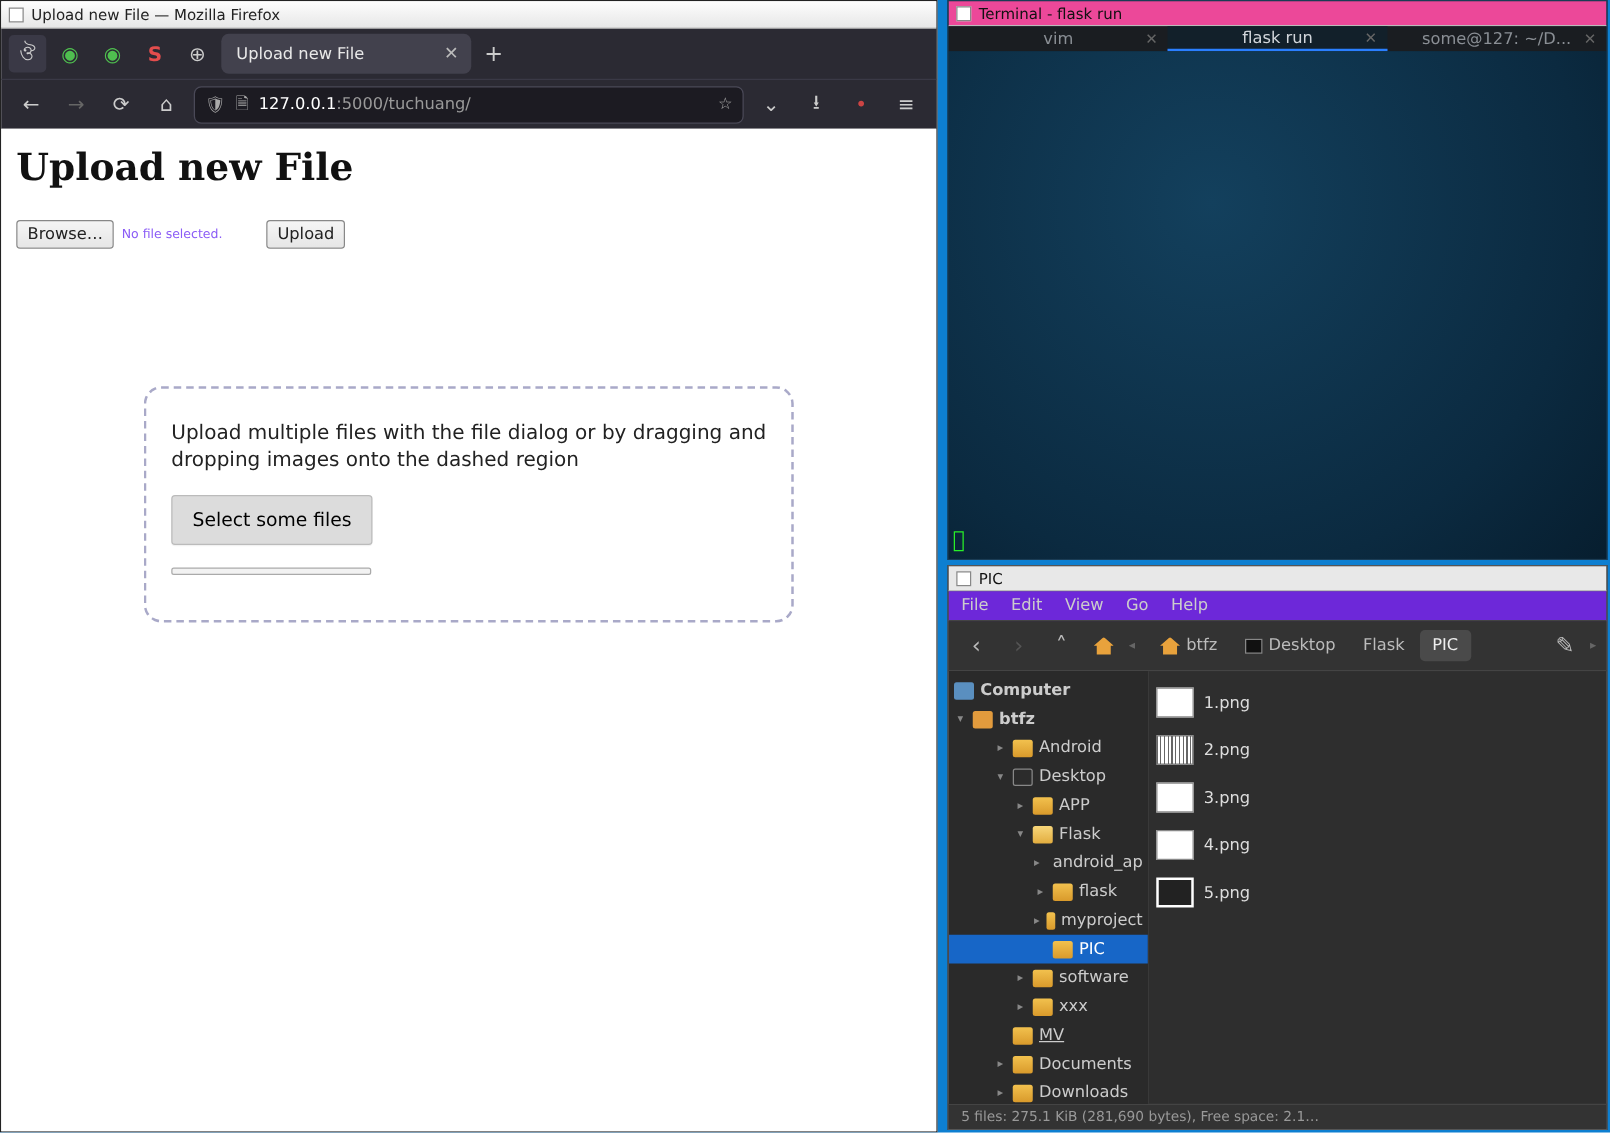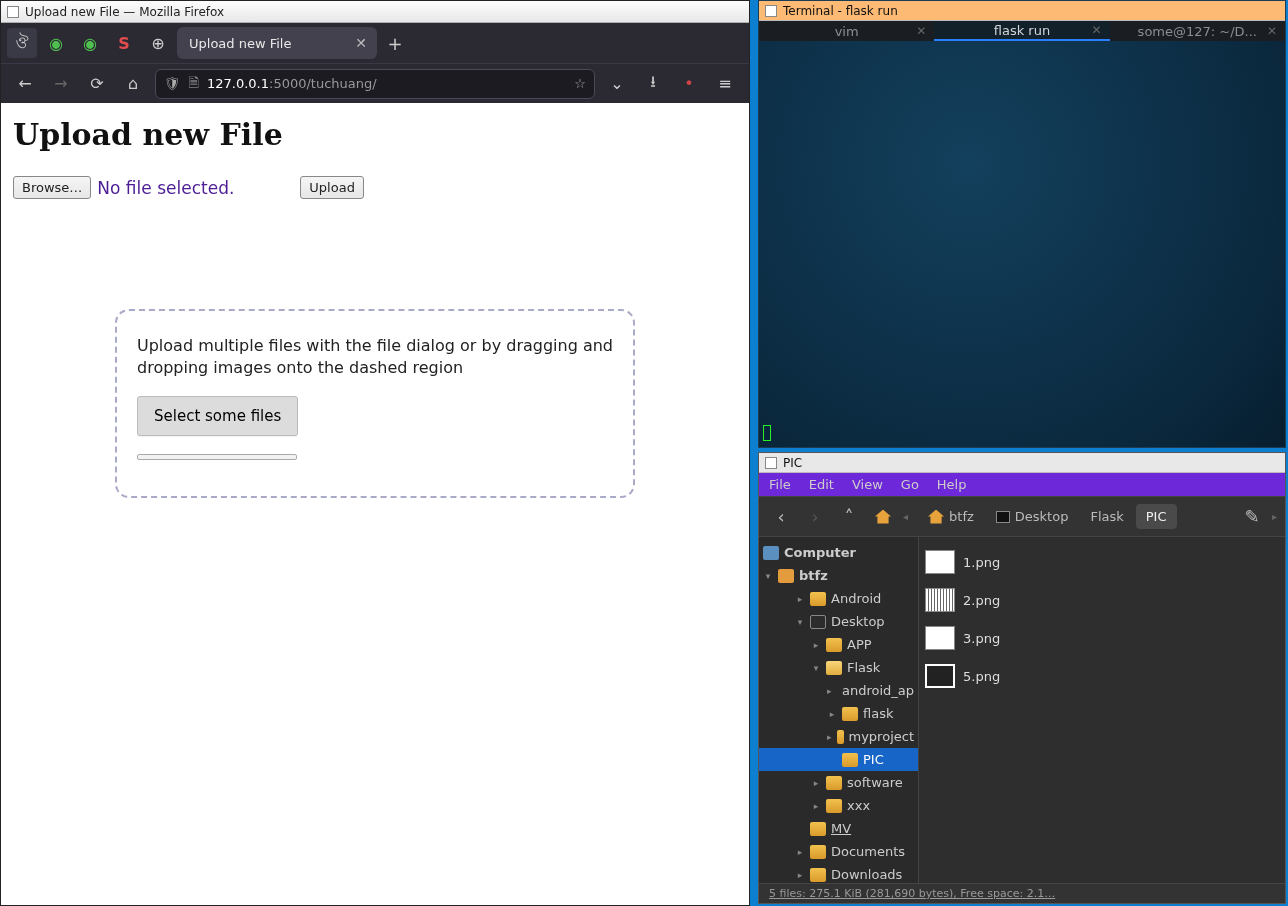--- a/index.html
+++ b/index.html
@@ -20,29 +20,29 @@
 .nav-ico { width: 28px; height: 28px; display: flex; align-items: center; justify-content: center; color: #ccc; border-radius: 4px; font-size: 16px; }
 .nav-ico.dim { color: #666; }
 .urlbar { flex: 1; height: 30px; background: #1c1b22; border: 1px solid #4a4957; border-radius: 6px; display: flex; align-items: center; padding: 0 8px; gap: 8px; color: #ddd; font-size: 13px; }
 .urlbar .shield, .urlbar .doc, .urlbar .star { color: #aaa; display: flex; align-items: center; }
 .url-host { color: #fff; }
 .url-rest { color: #999; }
 .ff-content { flex: 1; background: #fff; color: #111; padding: 14px 12px; position: relative; overflow: hidden; }
 .ff-content h1 { font-family: Georgia, "DejaVu Serif", serif; font-weight: bold; font-size: 30px; margin-bottom: 24px; }
 .upload-row { display: flex; align-items: center; gap: 6px; margin-bottom: 110px; }
 .btn { background: linear-gradient(#f5f5f5,#e6e6e6); border: 1px solid #888; border-radius: 3px; padding: 3px 8px; font-size: 13px; color: #222; }
-.no-file { font-size: 17px; color: #4c1d95; margin-right: 60px; }
+.no-file { font-size: 10px; color: #8b5cf6; margin-right: 29px; }
 .dropzone { width: 520px; margin: 0 auto; border: 2px dashed #a9a9c8; border-radius: 14px; padding: 24px 20px 36px; }
 .dropzone p { font-size: 16px; color: #222; margin-bottom: 18px; line-height: 1.35; }
 .select-btn { background: #dcdcdc; border: 1px solid #bbb; padding: 10px 16px; font-size: 15px; border-radius: 3px; box-shadow: 0 1px 0 rgba(0,0,0,0.05); }
 .progress { width: 160px; height: 6px; border: 1px solid #aaa; border-radius: 2px; margin-top: 18px; background: #f2f2f2; }
 
 
 .term-window { position: absolute; left: 758px; top: 0; width: 528px; height: 448px; background: #0b2639; border: 1px solid #1a3c55; display: flex; flex-direction: column; }
-.term-title { height: 20px; background: #fdba74; color: #111; font-size: 12px; display: flex; align-items: center; gap: 6px; padding: 0 6px; border-bottom: 1px solid #bbb; }
+.term-title { height: 20px; background: #ec4899; color: #111; font-size: 12px; display: flex; align-items: center; gap: 6px; padding: 0 6px; border-bottom: 1px solid #bbb; }
 .term-title .winicon { width: 12px; height: 12px; border: 1px solid #888; background: #fff; }
 .term-tabs { height: 20px; background: #1a1d21; display: flex; align-items: stretch; }
 .term-tab { flex: 1; display: flex; align-items: center; justify-content: center; gap: 6px; font-size: 13px; color: #8a8f95; position: relative; }
 .term-tab.active { color: #d1d5da; border-bottom: 2px solid #2a7fff; background: #12202a; }
 .term-tab .tt-close { position: absolute; right: 8px; color: #666; font-size: 12px; }
 .term-body { flex: 1; background: radial-gradient(circle at 40% 30%, #13405d 0%, #0b2a40 70%, #071e2f 100%); position: relative; }
 .term-cursor { position: absolute; left: 4px; bottom: 6px; width: 8px; height: 16px; border: 1px solid #28f028; }
 
 
 .fm-window { position: absolute; left: 758px; top: 452px; width: 528px; height: 452px; background: #2e2e2e; border: 1px solid #555; display: flex; flex-direction: column; color: #ddd; }
@@ -65,21 +65,21 @@
 .ico-folder { background: linear-gradient(#f2c14e,#d99a2b); border-radius: 2px; }
 .ico-folder-open { background: linear-gradient(#f7d67a,#e2ad3f); border-radius: 2px; }
 .ico-home { background: #e29b3d; border-radius: 2px; }
 .ico-computer { background: #5a8fbf; border-radius: 2px; }
 .ico-desktop { background: #2c2c2c; border: 1px solid #888; border-radius: 2px; }
 .fm-files { flex: 1; background: #2e2e2e; padding: 6px 4px; overflow-y: auto; }
 .file-row { display: flex; align-items: center; gap: 8px; height: 38px; padding: 0 2px; font-size: 13px; color: #ddd; }
 .thumb { width: 30px; height: 24px; background: #fff; border: 1px solid #888; }
 .thumb.striped { background: repeating-linear-gradient(90deg,#fff,#fff 2px,#666 2px,#666 3px); }
 .thumb.dark { background: #222; border: 2px solid #fff; }
-.fm-status { height: 20px; background: #333; border-top: 1px solid #444; font-size: 11px; color: #999; display: flex; align-items: center; padding: 0 10px; text-decoration: underline; }
+.fm-status { height: 20px; background: #333; border-top: 1px solid #444; font-size: 11px; color: #999; display: flex; align-items: center; padding: 0 10px; }
 
 .hm-icon { width: 16px; height: 14px; background: #e8a23c; clip-path: polygon(50% 0, 100% 50%, 85% 50%, 85% 100%, 15% 100%, 15% 50%, 0 50%); display: inline-block; }
 </style>
 </head>
 <body>
 
 <div class="ff-window">
   <div class="ff-titlebar">
     <span class="winicon"></span>
     <span>Upload new File — Mozilla Firefox</span>
@@ -278,20 +278,24 @@
         </div>
         <div class="file-row">
           <span class="thumb striped"></span>
           <span>2.png</span>
         </div>
         <div class="file-row">
           <span class="thumb "></span>
           <span>3.png</span>
         </div>
         <div class="file-row">
+          <span class="thumb "></span>
+          <span>4.png</span>
+        </div>
+        <div class="file-row">
           <span class="thumb dark"></span>
           <span>5.png</span>
         </div>
       </div>
   </div>
   <div class="fm-status">
     <span>5 files: 275.1 KiB (281,690 bytes), Free space: 2.1…</span>
   </div>
 </div>
 

